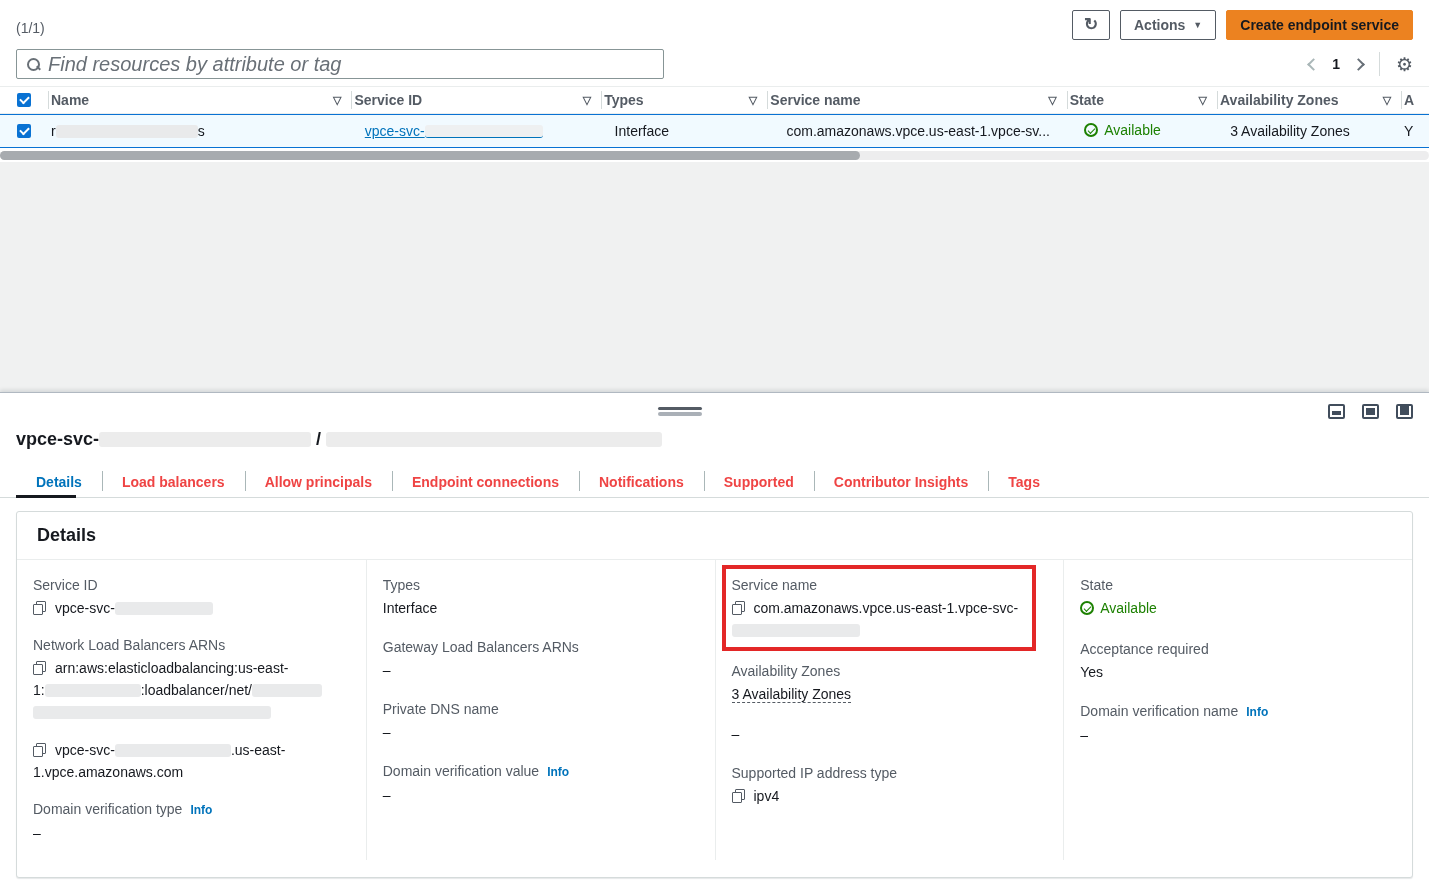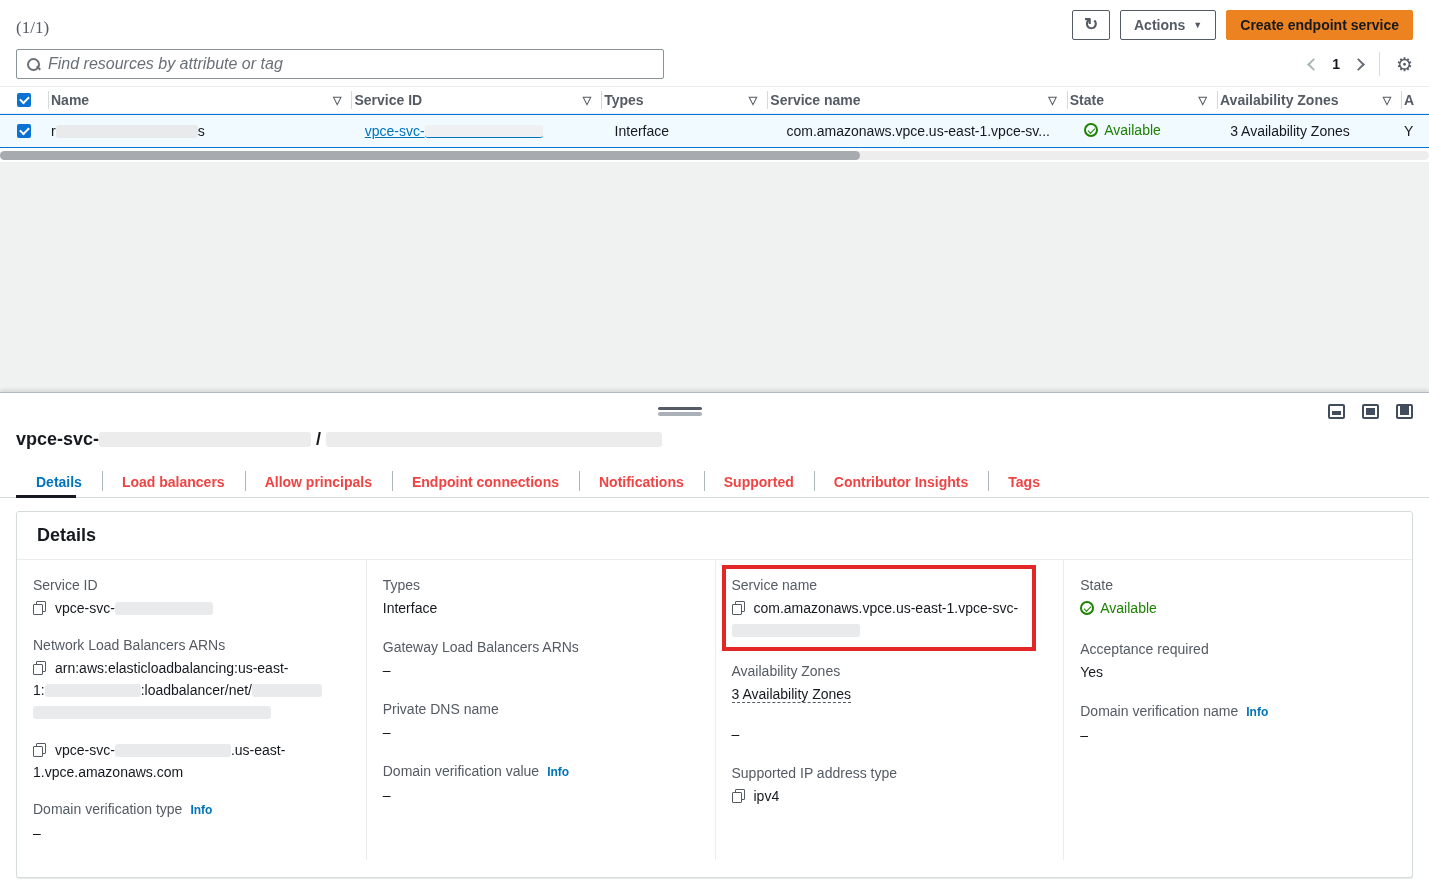--- a/index.html
+++ b/index.html
@@ -5,36 +5,36 @@
   * { box-sizing: border-box; margin: 0; padding: 0; }
   html,body { width:1429px; height:886px; }
   body { font-family:"Liberation Sans", sans-serif; font-size:14px; color:#16191f; background:#fff; }
   #app { position:relative; width:1429px; height:886px; overflow:hidden; background:#fff; }
 
   
   .top-section { position:absolute; top:0; left:0; right:0; height:162px; background:#fff; }
   .header-row { display:flex; justify-content:space-between; align-items:center; padding:9px 16px 4px 16px; height:44px; }
   .title-wrap { display:flex; align-items:baseline; gap:24px;flex-direction:column; }
   .page-title { font-size:18px; font-weight:700; color:#16191f; }
-  .page-count { font-size:17px; font-weight:400; color:#545b64;font-family:Liberation Serif, serif; }
+  .page-count { font-size:14px; font-weight:400; color:#545b64; }
   .info-link { font-size:12px; font-weight:700; color:#0073bb; cursor:pointer; }
   .header-actions { display:flex; gap:10px; align-items:center; }
   .btn { height:30px; border:1px solid #545b64; border-radius:2px; background:#fff; color:#545b64;
          font-weight:700; font-size:14px; padding:0 13px; display:flex; align-items:center; gap:8px; cursor:pointer;
          font-family:"Liberation Sans", sans-serif; }
   .btn-icon-only { width:38px; justify-content:center; padding:0; font-size:17px; }
   .btn-primary { background:#ec8220; border-color:#ec8220; color:#16191f; }
   .caret-down { font-size:9px; color:#545b64; }
 
   .search-row { display:flex; justify-content:space-between; align-items:center; padding:0 16px; height:40px; }
   .search-box { position:relative; width:648px; height:30px; border:1px solid #879596; border-radius:2px; background:#fff; display:flex; align-items:center; }
   .search-glyph { position:relative; width:13px; height:13px; margin:0 8px 0 10px; flex:0 0 auto; }
   .search-glyph::before { content:""; position:absolute; top:0; left:0; width:9px; height:9px; border:2px solid #697077; border-radius:50%; }
   .search-glyph::after { content:""; position:absolute; left:9px; top:9px; width:5px; height:2px; background:#697077; transform:rotate(45deg); }
-  .search-input { border:none; outline:none; flex:1; height:26px; font-size:16px; font-style:italic; color:#16191f; font-family:"Liberation Sans", sans-serif; }
+  .search-input { border:none; outline:none; flex:1; height:26px; font-size:20px; font-style:italic; color:#16191f; font-family:"Liberation Sans", sans-serif; }
   .search-input::placeholder { color:#697077; font-style:italic; }
   .pager { display:flex; align-items:center; gap:14px; }
   .chev { width:9px; height:9px; border-top:2px solid #879596; border-left:2px solid #879596; cursor:pointer; }
   .chev-left  { transform:rotate(-45deg); border-color:#aab7b8; }
   .chev-right { transform:rotate(135deg); border-color:#687078; }
   .page-num { font-weight:700; color:#16191f; }
   .pager-divider { width:1px; height:24px; background:#d5dbdb; margin:0 2px; }
   .gear { font-size:19px; color:#545b64; cursor:pointer; line-height:1; }
 
   

